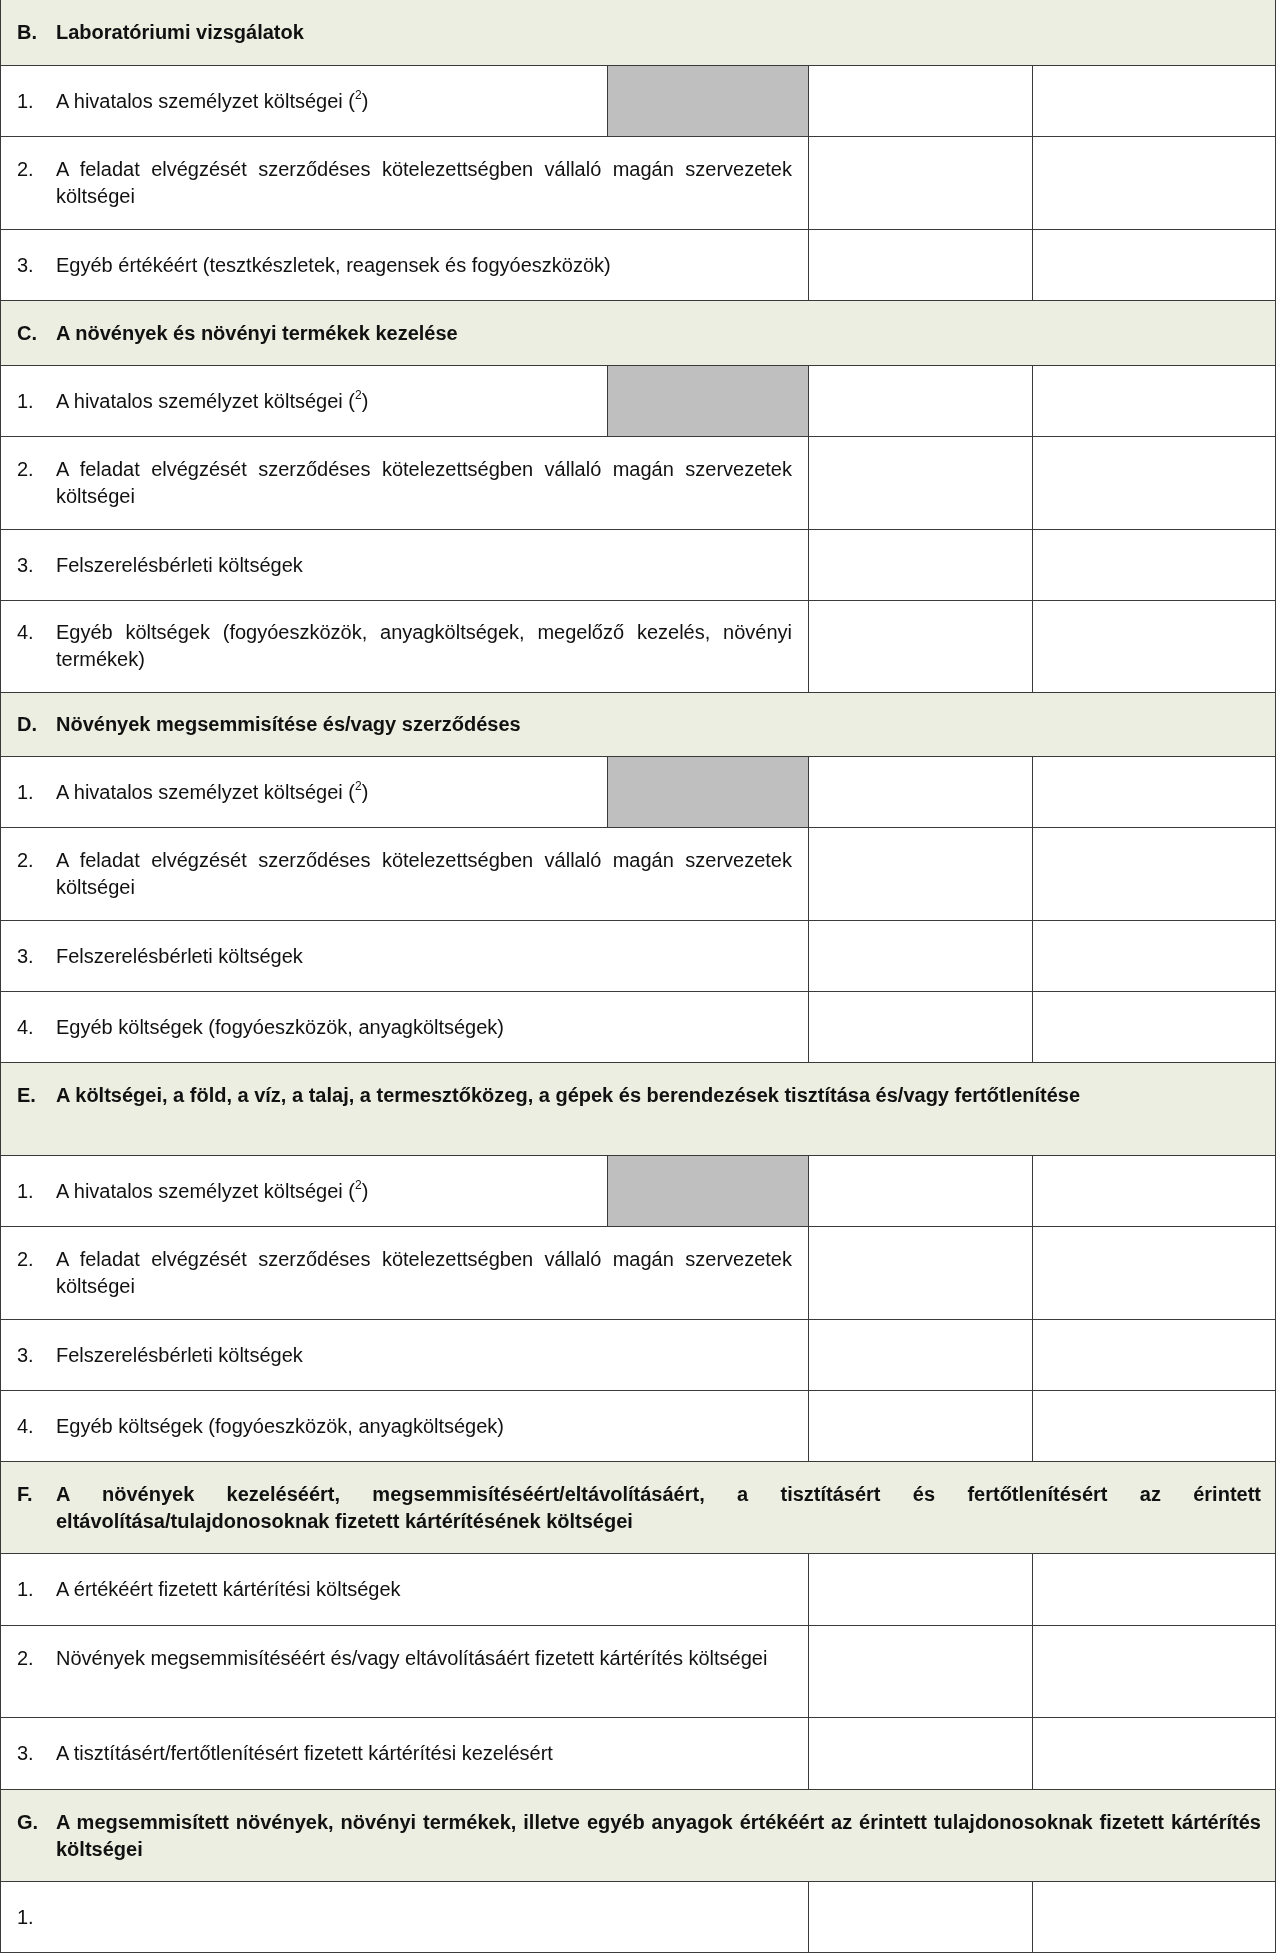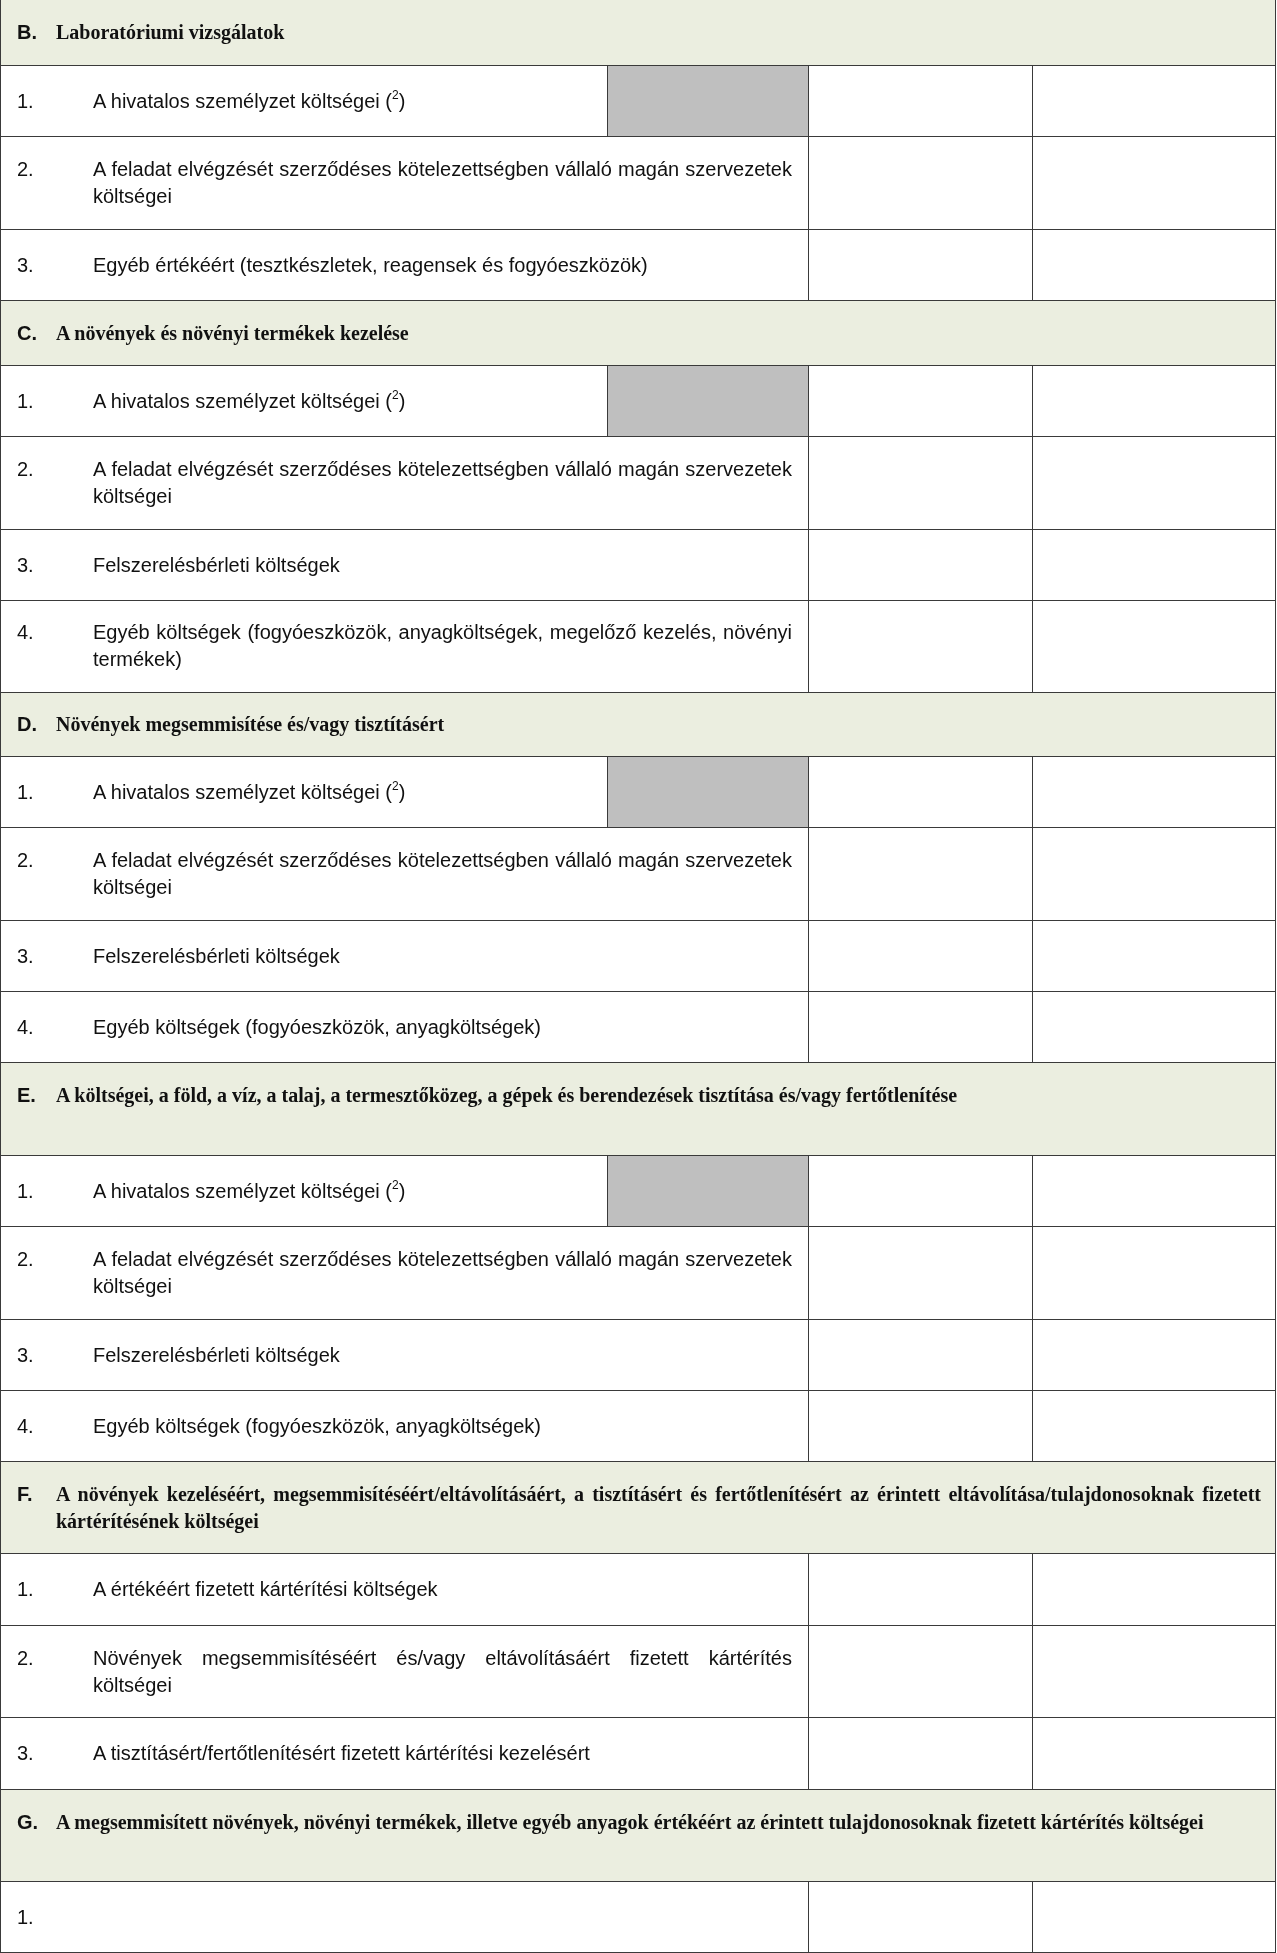--- a/index.html
+++ b/index.html
@@ -5,25 +5,25 @@
     html, body { margin: 0; padding: 0; background: #ffffff; }
     body { width: 1277px; height: 1953px; position: relative; overflow: hidden;
            font-family: "Liberation Sans", sans-serif; color: #111; }
     .table { position: absolute; left: 0; top: 0; width: 1276px; }
     .row { position: absolute; left: 0; width: 1276px; box-sizing: border-box;
            border-bottom: 1.5px solid #3a3a3a; }
     .hdr { background: #ebeee0; border-left: 1.5px solid #3a3a3a; border-right: 1.5px solid #3a3a3a; }
     .hdr .txt { position: absolute; left: 16px; right: 14px; font-weight: bold; font-size: 20px;
                 line-height: 27px; display: flex; }
     .hdr .num { width: 39px; flex: 0 0 39px; }
-    .hdr .body { flex: 1; text-align: justify; font-family: Liberation Serif, serif; }
+    .hdr .body { flex: 1; text-align: justify; }
     .item { background: #fff; border-left: 1.5px solid #3a3a3a; border-right: 1.5px solid #3a3a3a; }
     .item .txt { position: absolute; left: 16px; width: 775px; font-size: 20px; line-height: 27px; display: flex; }
     .item .num { width: 39px; flex: 0 0 39px; }
-    .item .body { flex: 1; text-align: justify; text-align-last: left; margin-left: 37px; }
+    .item .body { flex: 1; text-align: justify; text-align-last: left; }
     .gray { position: absolute; left: 606px; width: 201px; top: 0; bottom: 0; background: #bfbfbf;
             border-left: 1.5px solid #3a3a3a; }
     .vline1 { position: absolute; left: 807px; top: 0; bottom: 0; border-left: 1.5px solid #3a3a3a; }
     .vline2 { position: absolute; left: 1031px; top: 0; bottom: 0; border-left: 1.5px solid #3a3a3a; }
     .cell { position: absolute; top: 0; bottom: 0; }
     .cell1 { left: 808px; width: 222px; }
     .cell2 { left: 1032px; width: 242px; }
     sup { font-size: 12px; line-height: 0; position: relative; top: -1px; }
     .topline { position: absolute; left: 0; top: 0; width: 1276px; border-top: 1.5px solid #3a3a3a; }
   </style>
@@ -112,21 +112,21 @@
         <span class="body"><span>Egyéb költségek (fogyóeszközök, anyagköltségek, megelőző kezelés, növényi termékek)</span></span>
       </div>
       <div class="vline1"></div>
       <div class="vline2"></div>
       <div class="cell cell1"></div>
       <div class="cell cell2"></div>
     </div>
     <div class="row hdr" style="top: 693px; height: 64px;">
       <div class="txt" style="top: 18px;">
         <span class="num">D.</span>
-        <span class="body">Növények megsemmisítése és/vagy tisztításért</span>
+        <span class="body">Növények megsemmisítése és/vagy szerződéses</span>
       </div>
     </div>
     <div class="row item" style="top: 757px; height: 71px;">
       <div class="txt" style="top: 22px; width: 570px;">
         <span class="num">1.</span>
         <span class="body"><span>A hivatalos személyzet költségei (</span><sup>2</sup><span>)</span></span>
       </div>
       <div class="gray"></div>
       <div class="vline1"></div>
       <div class="vline2"></div>

